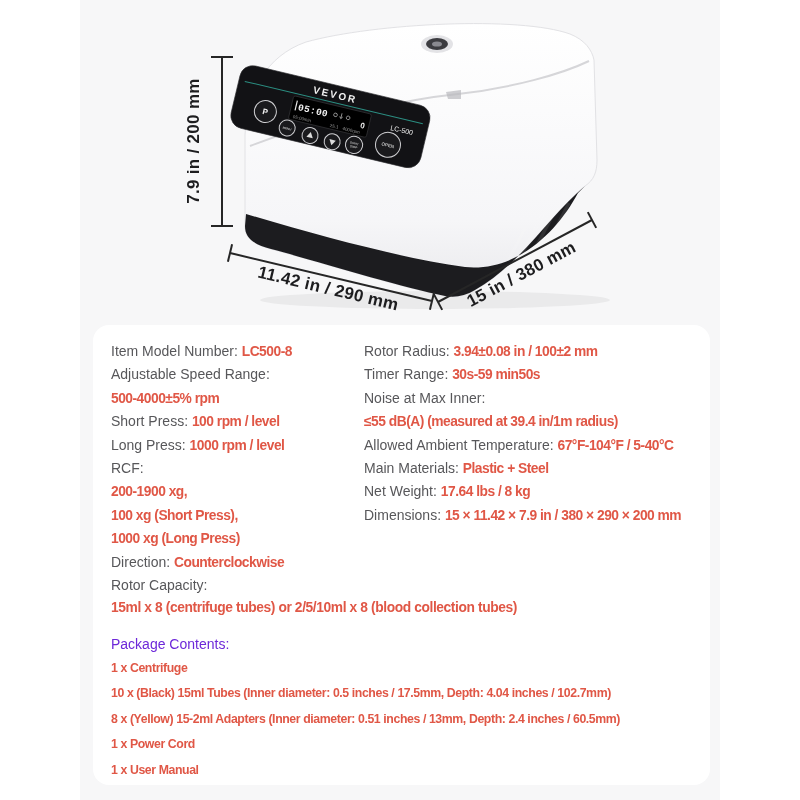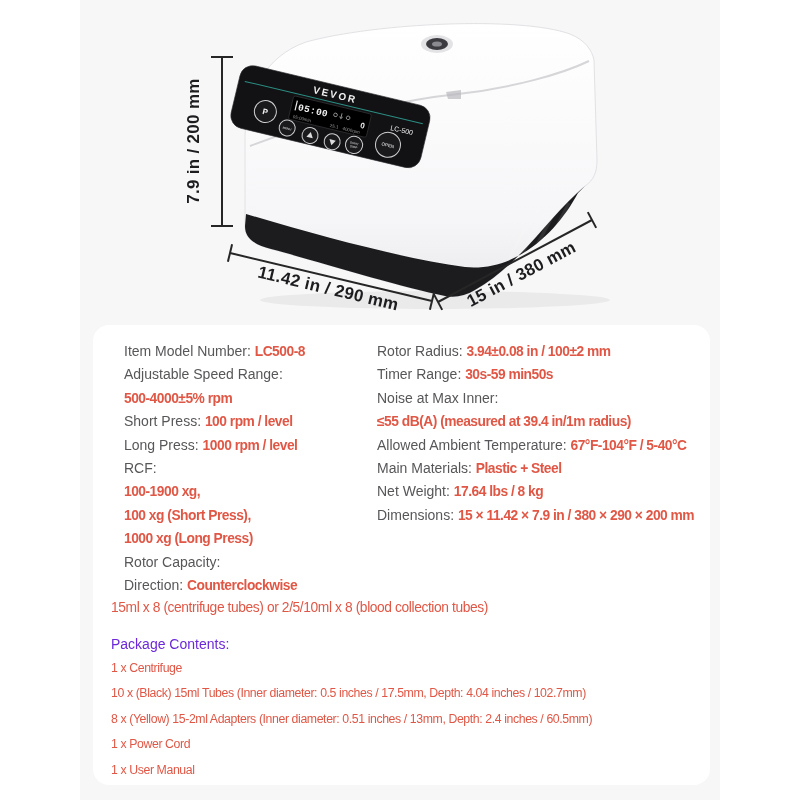--- a/index.html
+++ b/index.html
@@ -17,37 +17,37 @@
     font-family:"Liberation Sans",sans-serif;font-size:17px;font-weight:600;
     fill:#1d1d1f;letter-spacing:.3px;
   }
   .panel-text{fill:#f2f2f2;font-family:"Liberation Sans",sans-serif;}
   .spec-card{
     position:absolute;left:93px;top:325px;width:617px;height:460px;
     background:#ffffff;border-radius:16px;box-sizing:border-box;
     padding:15px 18px 14px 18px;overflow:hidden;
   }
   .spec-columns{display:flex;}
-  .col-left{width:253px;flex:none;margin-left:13px;}
+  .col-left{width:253px;flex:none;}
   .col-right{flex:1;min-width:0;}
   .spec-row{
     line-height:22.4px;font-size:14px;color:#57575a;white-space:nowrap;
   }
   .spec-value{
     color:#e05746;font-weight:bold;font-size:13.8px;letter-spacing:-0.5px;
   }
   .capacity-line{
-    line-height:22.4px;font-size:13.8px;font-weight:normal;color:#e05746;
+    line-height:22.4px;font-size:13.8px;font-weight:bold;color:#e05746;
     letter-spacing:-0.4px;white-space:nowrap;
   }
   .package-heading{
     margin-top:12px;line-height:24px;font-size:14px;color:#6d28d9;
   }
   .package-item{
-    line-height:25.4px;font-size:12.3px;font-weight:normal;color:#e05746;
+    line-height:25.4px;font-size:12.3px;font-weight:bold;color:#e05746;
     letter-spacing:-0.4px;white-space:nowrap;
   }
 </style>
 </head>
 <body>
 
 <div class="content-strip"></div>
 
 <div class="stage">
   <svg width="640" height="330" viewBox="0 0 640 330">
@@ -148,25 +148,25 @@
 
 <div class="spec-card">
   <div class="spec-columns">
     <div class="col-left">
       <div class="spec-row"><span>Item Model Number: </span><span class="spec-value">LC500-8</span></div>
       <div class="spec-row"><span>Adjustable Speed Range:</span><span class="spec-value"></span></div>
       <div class="spec-row"><span></span><span class="spec-value">500-4000±5% rpm</span></div>
       <div class="spec-row"><span>Short Press: </span><span class="spec-value">100 rpm / level</span></div>
       <div class="spec-row"><span>Long Press: </span><span class="spec-value">1000 rpm / level</span></div>
       <div class="spec-row"><span>RCF:</span><span class="spec-value"></span></div>
-      <div class="spec-row"><span></span><span class="spec-value">100-1900 xg,</span></div>
+      <div class="spec-row"><span></span><span class="spec-value">200-1900 xg,</span></div>
       <div class="spec-row"><span></span><span class="spec-value">100 xg  (Short Press),</span></div>
       <div class="spec-row"><span></span><span class="spec-value">1000 xg (Long Press)</span></div>
+      <div class="spec-row"><span>Direction: </span><span class="spec-value">Counterclockwise</span></div>
       <div class="spec-row"><span>Rotor Capacity:</span><span class="spec-value"></span></div>
-      <div class="spec-row"><span>Direction: </span><span class="spec-value">Counterclockwise</span></div>
     </div>
     <div class="col-right">
       <div class="spec-row"><span>Rotor Radius: </span><span class="spec-value">3.94±0.08 in / 100±2 mm</span></div>
       <div class="spec-row"><span>Timer Range: </span><span class="spec-value">30s-59 min50s</span></div>
       <div class="spec-row"><span>Noise at Max Inner:</span><span class="spec-value"></span></div>
       <div class="spec-row"><span></span><span class="spec-value">≤55 dB(A) (measured at 39.4 in/1m radius)</span></div>
       <div class="spec-row"><span>Allowed Ambient Temperature: </span><span class="spec-value">67°F-104°F / 5-40°C</span></div>
       <div class="spec-row"><span>Main Materials: </span><span class="spec-value">Plastic + Steel</span></div>
       <div class="spec-row"><span>Net Weight: </span><span class="spec-value">17.64 lbs / 8 kg</span></div>
       <div class="spec-row"><span>Dimensions: </span><span class="spec-value">15 × 11.42 × 7.9 in / 380 × 290 × 200 mm</span></div>

